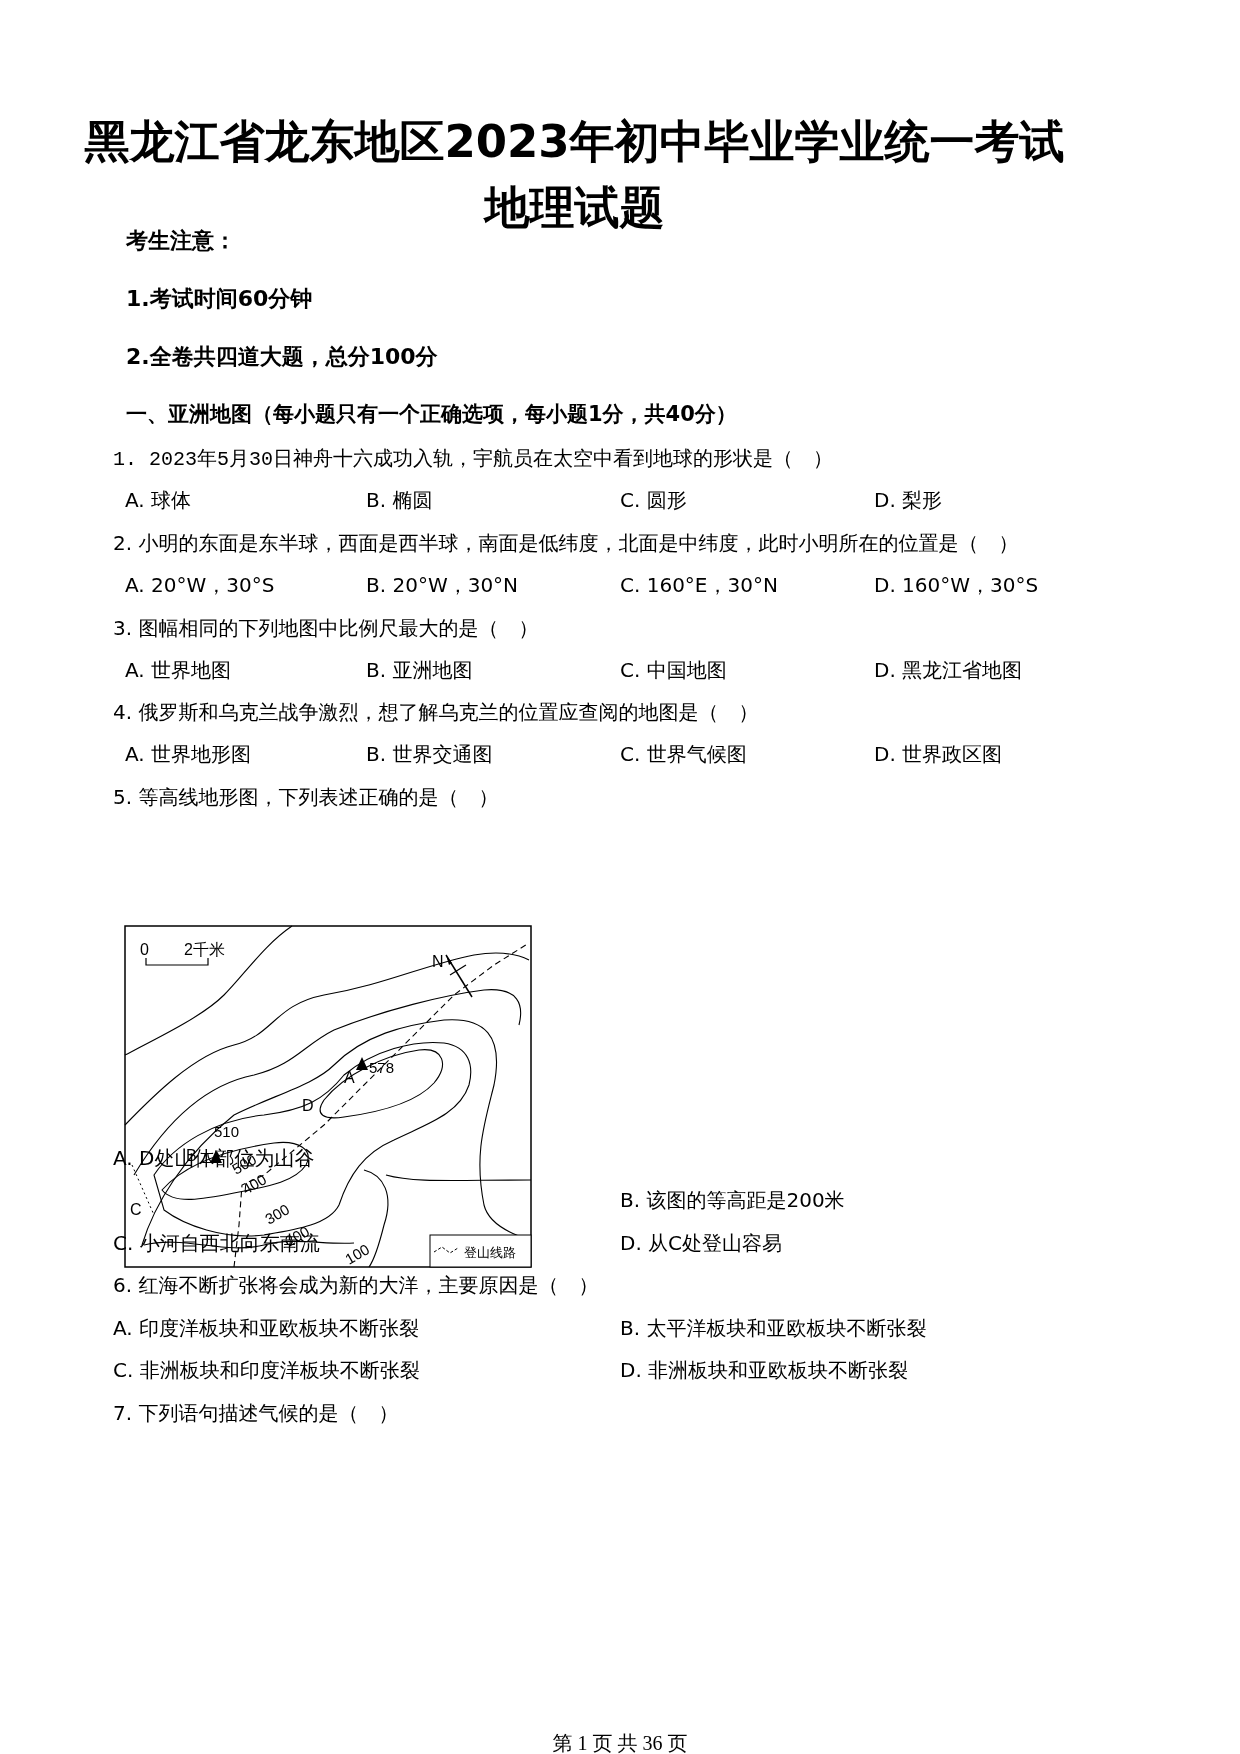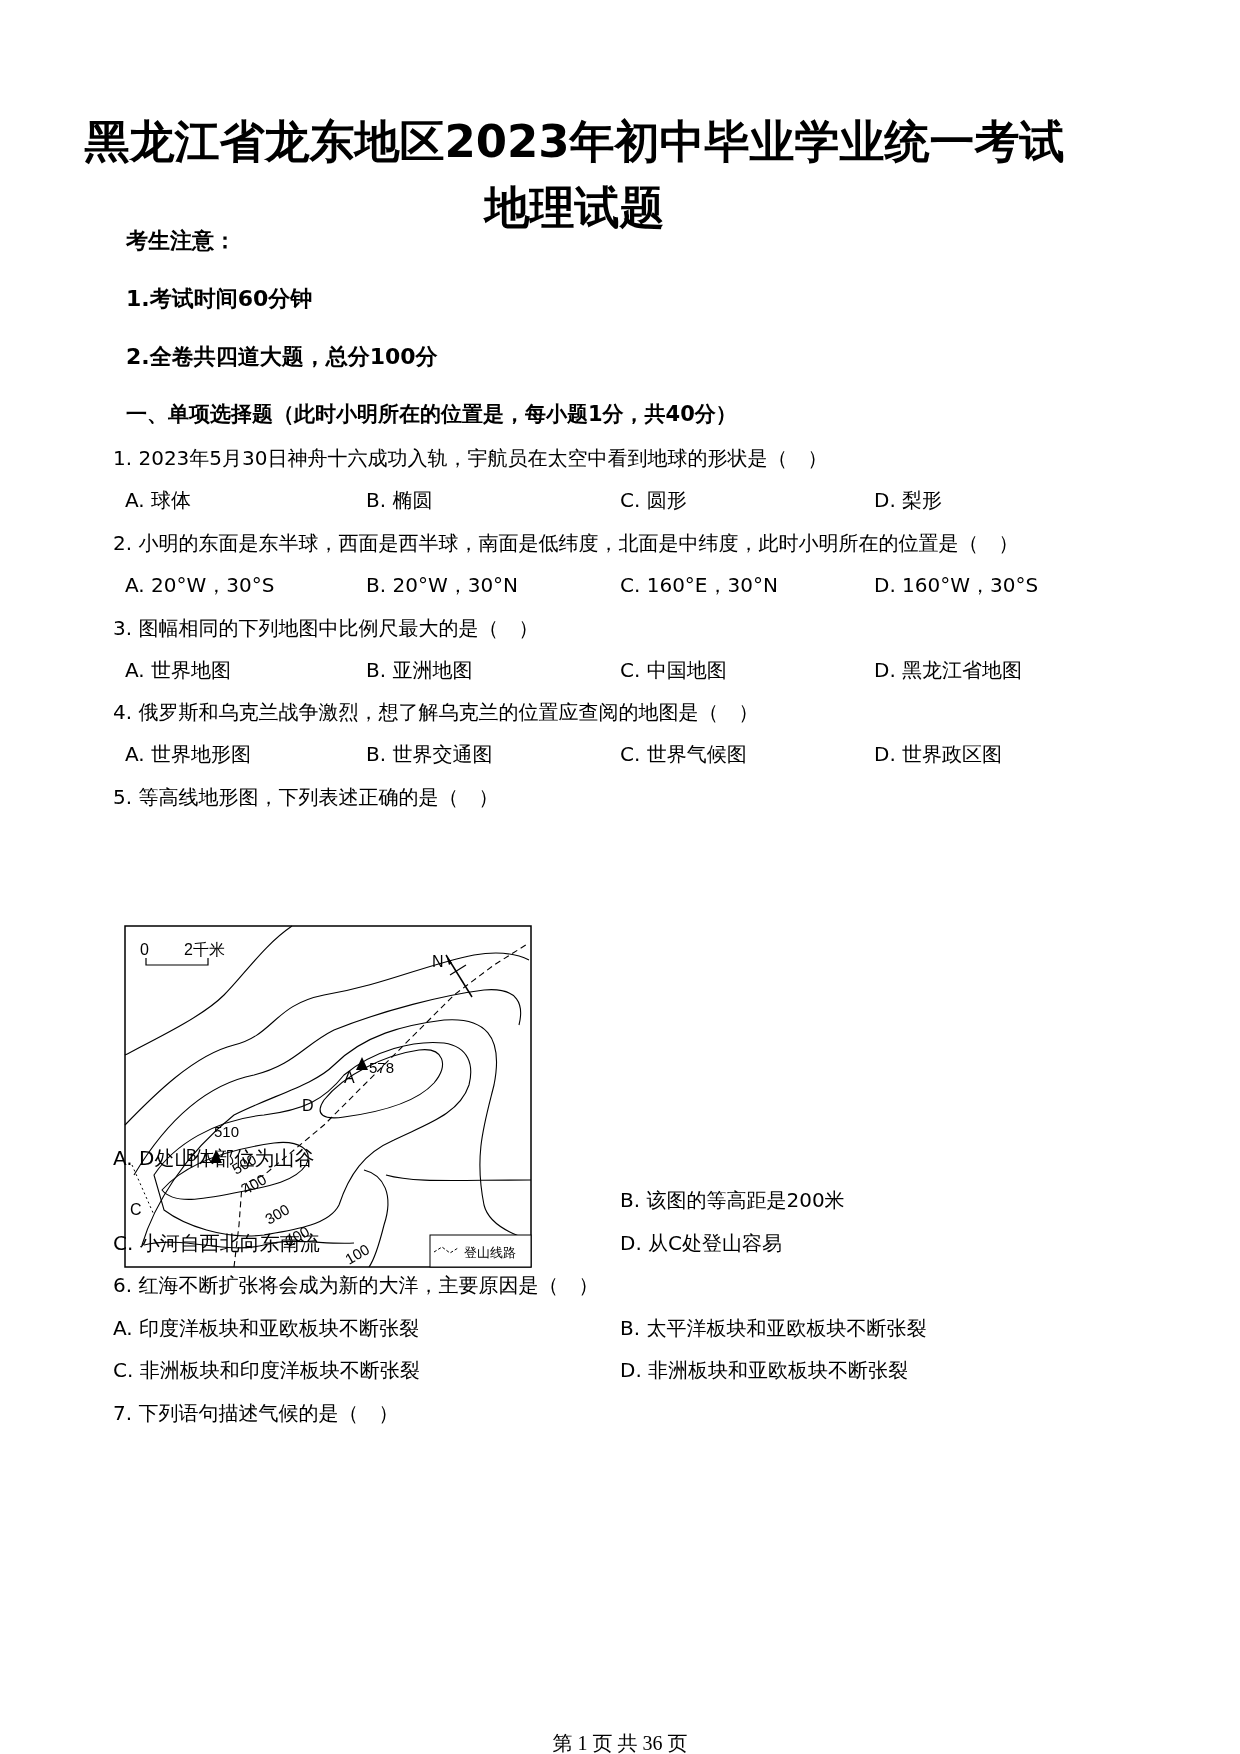--- a/index.html
+++ b/index.html
@@ -20,23 +20,23 @@
 </style>
 </head>
 <body>
 
 <div class="title t1">黑龙江省龙东地区2023年初中毕业学业统一考试</div>
 <div class="title t2">地理试题</div>
 
 <div class="bold" style="top:226px;">考生注意：</div>
 <div class="bold" style="top:284px;">1.考试时间60分钟</div>
 <div class="bold" style="top:342px;">2.全卷共四道大题，总分100分</div>
-<div class="bold" style="top:400px; font-size:21px;">一、单项选择题（此时小明所在的位置是，每小题1分，共40分）</div>
+<div class="bold" style="top:400px; font-size:21px;">一、亚洲地图（每小题只有一个正确选项，每小题1分，共40分）</div>
 
-<div class="q" style="top:445px;">1. 2023年5月30日神舟十六成功入轨，宇航员在太空中看到地球的形状是（　）</div>
+<div class="q" style="top:445px;font-family:Liberation Mono, monospace;">1. 2023年5月30日神舟十六成功入轨，宇航员在太空中看到地球的形状是（　）</div>
 <div class="opt c1" style="top:487px;">A. 球体</div>
 <div class="opt c2" style="top:487px;">B. 椭圆</div>
 <div class="opt c3" style="top:487px;">C. 圆形</div>
 <div class="opt c4" style="top:487px;">D. 梨形</div>
 
 <div class="q" style="top:530px;">2. 小明的东面是东半球，西面是西半球，南面是低纬度，北面是中纬度，此时小明所在的位置是（　）</div>
 <div class="opt c1" style="top:572px;">A. 20°W，30°S</div>
 <div class="opt c2" style="top:572px;">B. 20°W，30°N</div>
 <div class="opt c3" style="top:572px;">C. 160°E，30°N</div>
 <div class="opt c4" style="top:572px;">D. 160°W，30°S</div>

